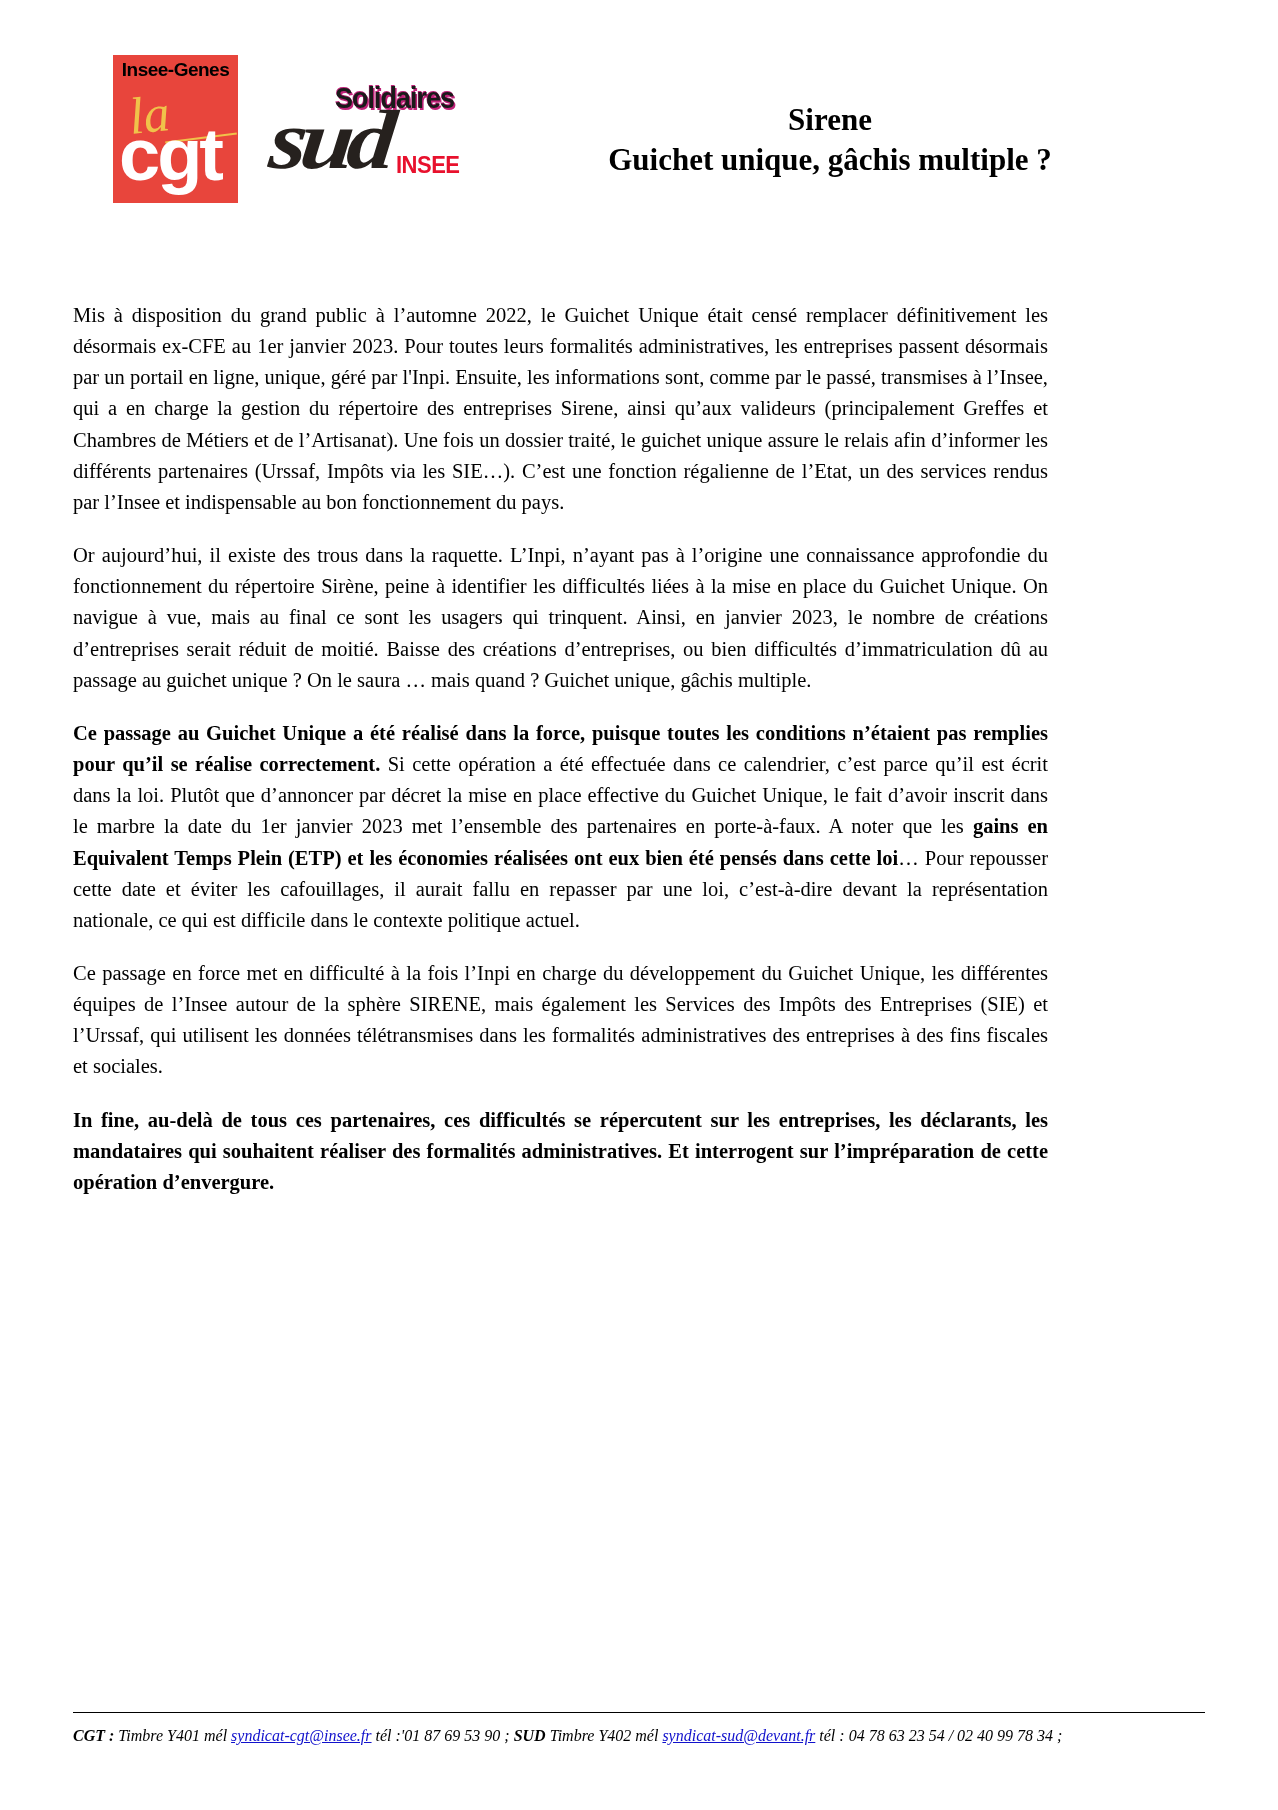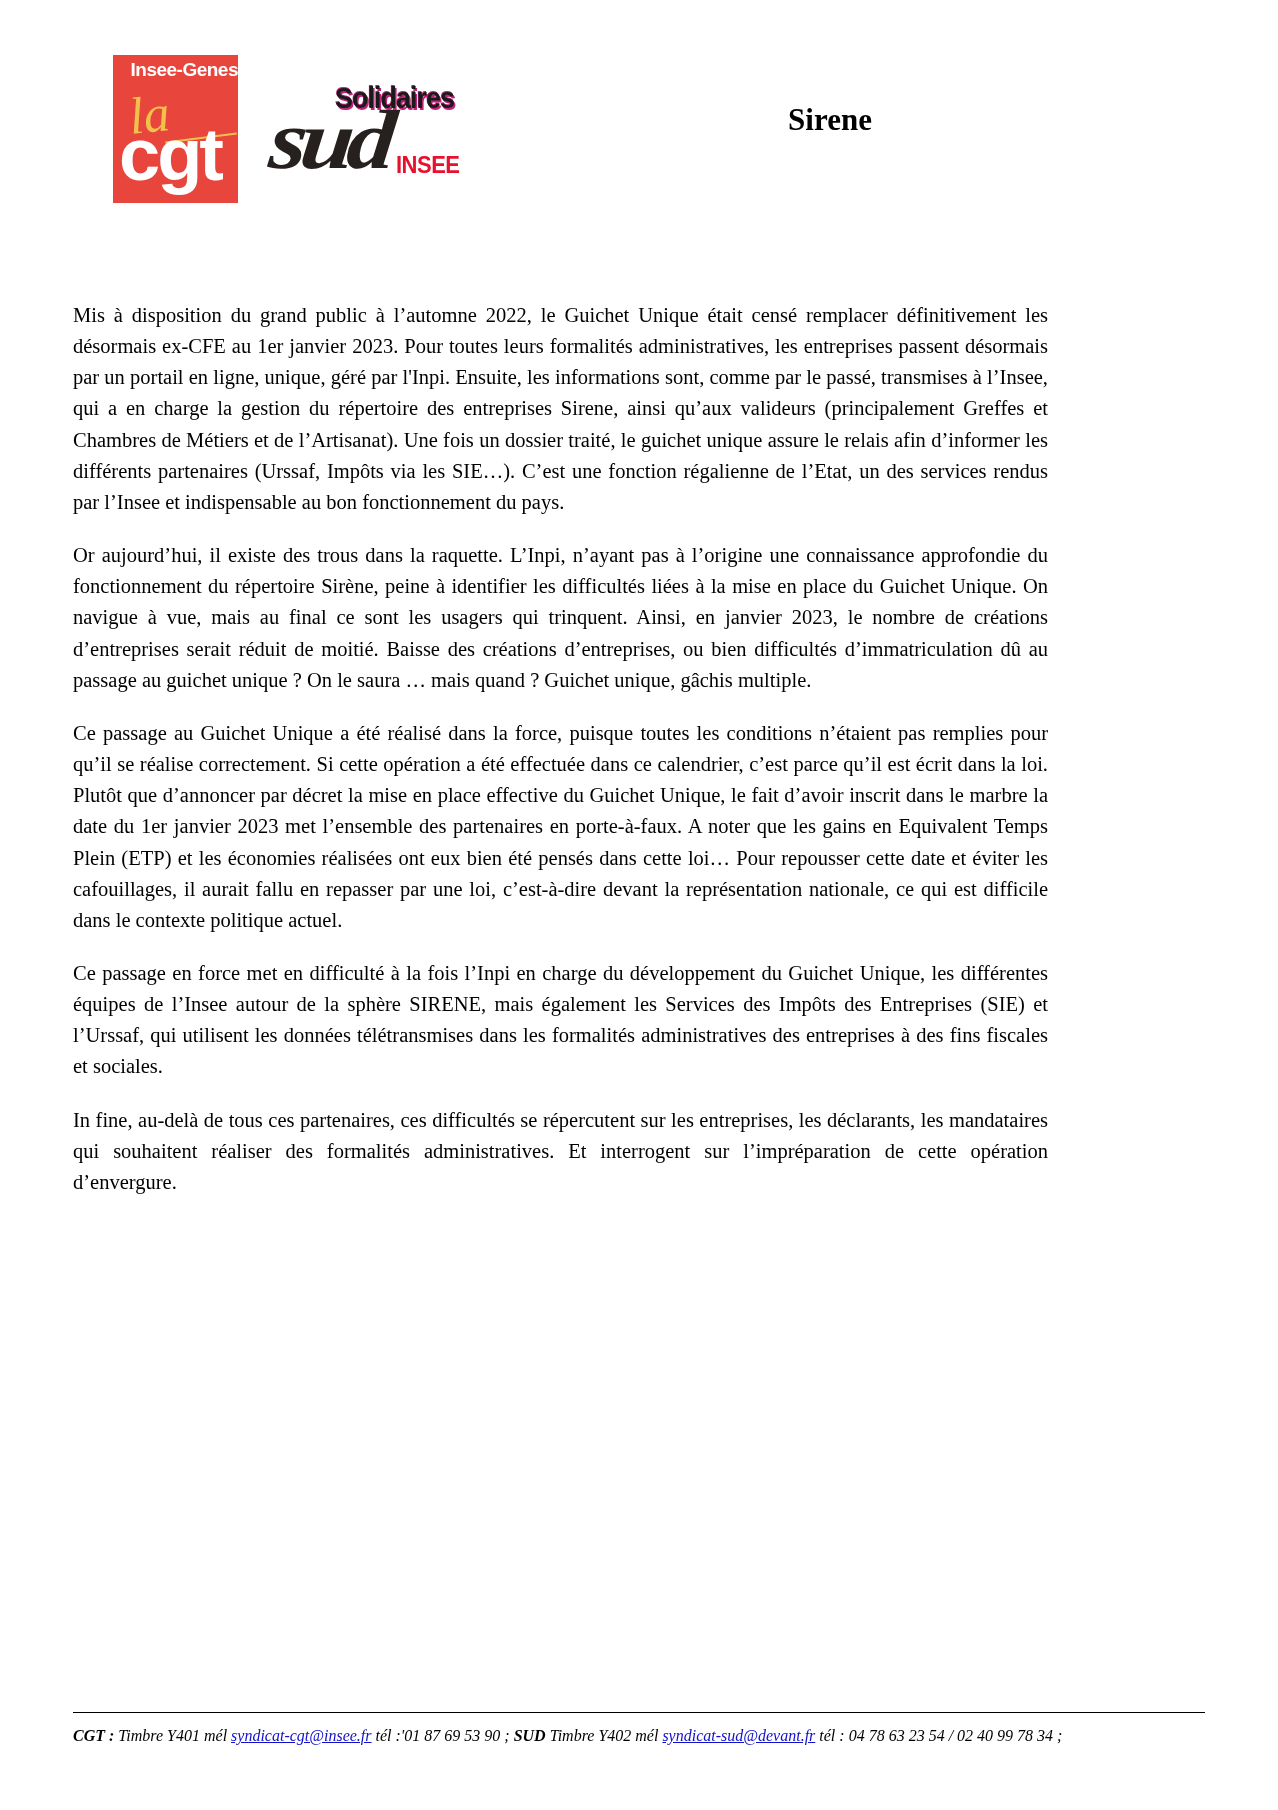--- a/index.html
+++ b/index.html
@@ -37,26 +37,26 @@
     width: 125px;
     height: 148px;
     background: #e8453c;
     overflow: hidden;
   }
   .cgt-logo .cgt-top {
     position: absolute;
     left: 0;
     top: 4px;
     width: 125px;
-    text-align: right;
+    text-align: center;
     font-family: "Liberation Sans", sans-serif;
     font-weight: bold;
     font-size: 19px;
     letter-spacing: -0.5px;
-    color: #ffffff;
+    color: #000000;
   }
   .cgt-logo .cgt-la {
     position: absolute;
     left: 16px;
     top: 30px;
     font-family: "Liberation Serif", serif;
     font-style: italic;
     font-size: 52px;
     font-weight: normal;
     color: #f0c24a;
@@ -163,21 +163,21 @@
     margin-bottom: 22px;
   }
   p.body {
     margin: 0 0 22px 0;
     font-size: 20.5px;
     line-height: 1.52;
     text-align: justify;
     text-justify: inter-word;
     hyphens: none;
   }
-  .b { font-weight: normal; }
+  .b { font-weight: bold; }
 
   
   .footer {
     position: absolute;
     left: 73px;
     top: 1712px;
     width: 1132px;
   }
   .footer-rule {
     width: 100%;
@@ -215,20 +215,21 @@
     </div>
 
     <div class="sud-logo">
       <div class="sud-word">sud</div>
       <div class="sud-solidaires">Solidaires</div>
       <div class="sud-insee">INSEE</div>
     </div>
 
     <div class="title-block">
       <div class="title-line">Sirene</div>
+      <div class="title-line">Guichet unique, gâchis multiple ?</div>
     </div>
   </div>
 
   <div class="content">
 
 
     <p class="body">
       <span>Mis à disposition du grand public à l’automne 2022, le Guichet Unique était censé remplacer définitivement les désormais ex-CFE au 1er janvier 2023. Pour toutes leurs formalités administratives, les entreprises passent désormais par un portail en ligne, unique, géré par l'Inpi. Ensuite, les informations sont, comme par le passé, transmises à l’Insee, qui a en charge la gestion du répertoire des entreprises Sirene, ainsi qu’aux valideurs (principalement Greffes et Chambres de Métiers et de l’Artisanat). Une fois un dossier traité, le guichet unique assure le relais afin d’informer les différents partenaires (Urssaf, Impôts via les SIE…). C’est une fonction régalienne de l’Etat, un des services rendus par l’Insee et indispensable au bon fonctionnement du pays.</span>
     </p>
 

